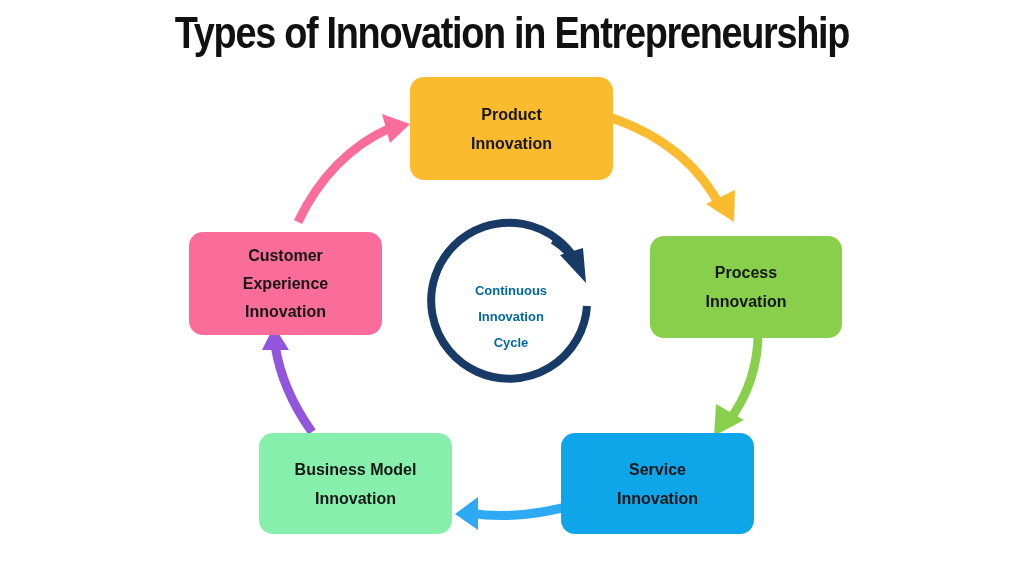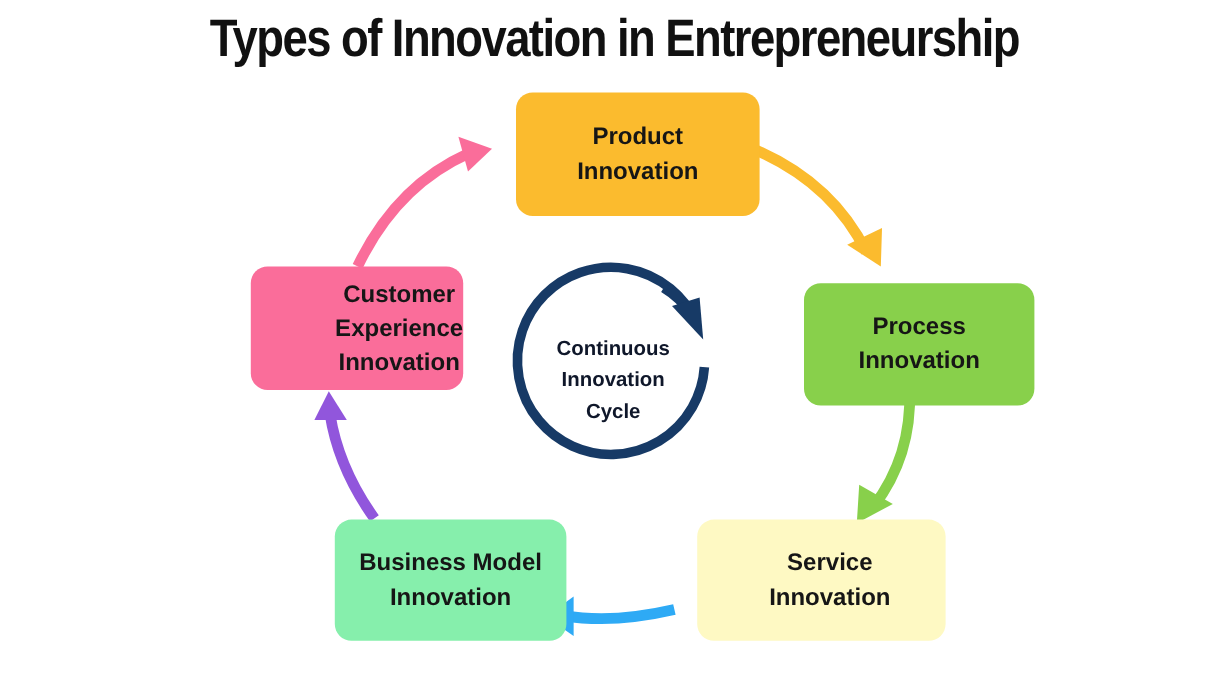--- a/index.html
+++ b/index.html
@@ -3,24 +3,24 @@
 <meta charset="utf-8">
 <style>
   html, body { margin:0; padding:0; background:#ffffff; }
   body { width:1024px; height:576px; position:relative; overflow:hidden;
          font-family:"Liberation Sans", "DejaVu Sans", sans-serif; }
   .title { position:absolute; left:0; top:8px; width:1024px; text-align:center;
            font-size:44px; font-weight:bold; color:#111; letter-spacing:-1.5px;
            transform:scaleX(0.86); transform-origin:center; }
   svg.arrows { position:absolute; left:0; top:0; }
   .box { position:absolute; border-radius:14px; display:flex; align-items:center;
-         justify-content:center; text-align:center; font-weight:bold; font-size:20px;
-         line-height:29px; color:#161616; white-space:pre-line;margin-left:20px; }
+         justify-content:center; text-align:center; font-weight:bold; font-size:16px;
+         line-height:29px; color:#161616; white-space:pre-line; }
   .center-label { position:absolute; left:440px; top:278px; width:142px; text-align:center;
-         font-weight:bold; font-size:17px; line-height:26px; color:#0f172a; white-space:pre-line; }
+         font-weight:bold; font-size:13px; line-height:26px; color:#0369a1; white-space:pre-line; }
 </style>
 </head>
 <body>
 
 <div class="title">Types of Innovation in Entrepreneurship</div>
 
 <svg class="arrows" width="1024" height="576" viewBox="0 0 1024 576">
 
   <g>
     <path d="M612 118 Q690 145 722 210" fill="none" stroke="#fbbb2e" stroke-width="9"></path>
@@ -57,31 +57,31 @@
 <div class="box" style="left:410px; top:77px; width:203px; height:103px; background:#fbbb2e;">
   <span>Product
 Innovation</span>
 </div>
 
 <div class="box" style="left:650px; top:236px; width:192px; height:102px; background:#88d04b;">
   <span>Process
 Innovation</span>
 </div>
 
-<div class="box" style="left:561px; top:433px; width:193px; height:101px; background:#fef9c3;padding-left:14px;">
+<div class="box" style="left:561px; top:433px; width:193px; height:101px; background:#0ea5e9;">
   <span>Service
 Innovation</span>
 </div>
 
 <div class="box" style="left:259px; top:433px; width:193px; height:101px; background:#86efac;">
   <span>Business Model
 Innovation</span>
 </div>
 
-<div class="box" style="left:189px; top:222px; width:177px; height:103px; background:#fa6d9a; line-height:28px;justify-content:flex-end;">
+<div class="box" style="left:189px; top:232px; width:193px; height:103px; background:#fa6d9a; line-height:28px;">
   <span>Customer
 Experience
 Innovation</span>
 </div>
 
 <div class="center-label">Continuous
 Innovation
 Cycle</div>
 
 </body></html>

